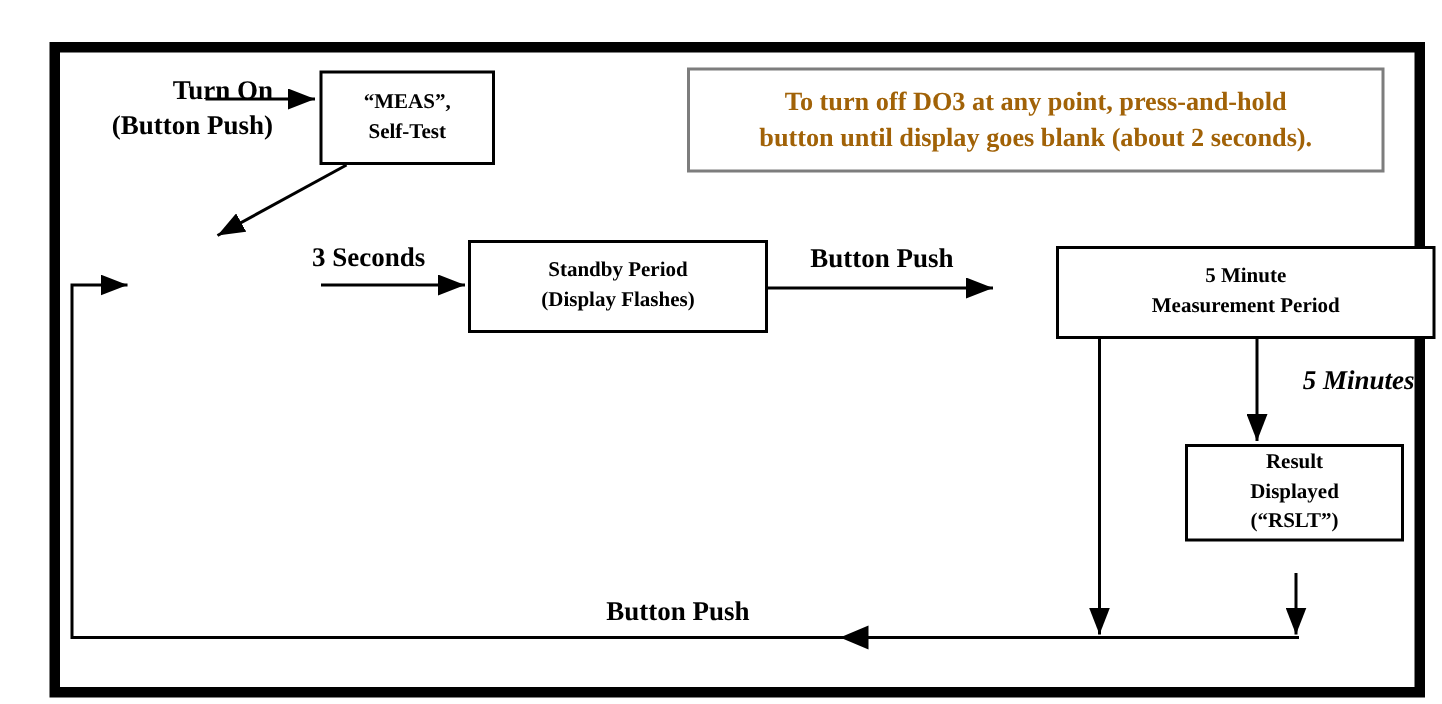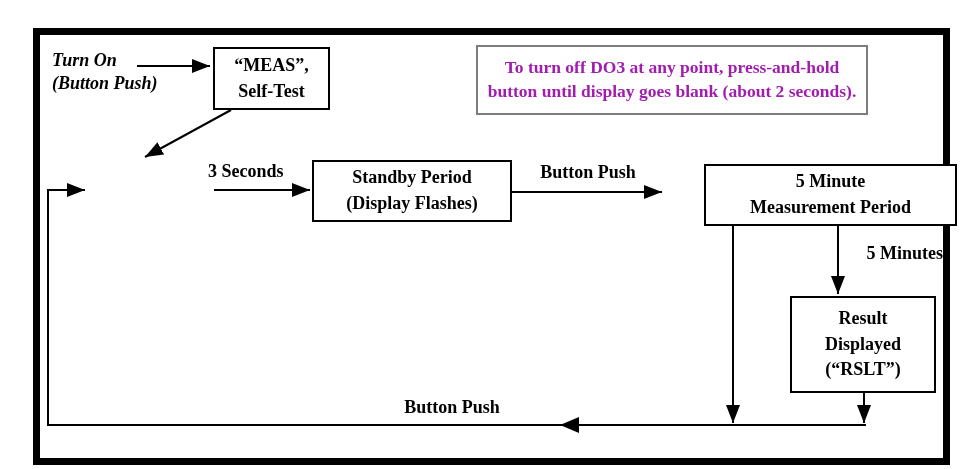--- a/index.html
+++ b/index.html
@@ -38,58 +38,58 @@
   .node {
     position: absolute;
     border: 2px solid #000000;
     box-sizing: border-box;
     background: #ffffff;
     display: flex;
     align-items: center;
     justify-content: center;
     text-align: center;
     white-space: pre-line;
-    font-size: 18px;
+    font-size: 14px;
     line-height: 1.42;
   }
   .flabel {
     position: absolute;
     white-space: pre-line;
     font-size: 18px;
     line-height: 1.3;
   }
   .note {
     position: absolute;
-    left: 476px;
+    left: 458px;
     top: 45px;
-    width: 392px;
+    width: 465px;
     height: 70px;
     border: 2px solid #7d7d7d;
     box-sizing: border-box;
     background: #ffffff;
-    color: #a21caf;
+    color: #a16207;
     display: flex;
     align-items: center;
     justify-content: center;
     text-align: center;
     white-space: pre-line;
     font-size: 17.5px;
     line-height: 1.35;
   }
   
   .box-self-test   { left: 213px; top: 47px;  width: 117px; height: 63px; }
   .box-meas        { left: 87px;  top: 160px; width: 126px; height: 58px; }
   .box-standby     { left: 312px; top: 160px; width: 200px; height: 62px; }
   .box-measurement { left: 704px; top: 164px; width: 253px; height: 62px; }
-  .box-result      { left: 790px; top: 296px; width: 146px; height: 97px; }
+  .box-result      { left: 790px; top: 296px; width: 146px; height: 65px; }
   
-  .lbl-turn-on     { left: 52px;  top: 49px;  width: 130px; text-align: left; font-style: italic; }
+  .lbl-turn-on     { left: 52px;  top: 49px;  width: 130px; text-align: right; }
   .lbl-3s          { left: 208px; top: 160px; width: 106px; }
   .lbl-bp-top      { left: 512px; top: 161px; width: 152px; text-align: center; }
-  .lbl-5m          { left: 845px; top: 242px; width: 98px;  text-align: right; }
+  .lbl-5m          { left: 845px; top: 242px; width: 98px;  text-align: right; font-style: italic; }
   .lbl-bp-bottom   { left: 393px; top: 396px; width: 118px; text-align: center; }
 </style>
 </head>
 <body>
 
 <div class="canvas">
 
   <div class="frame"></div>
 
   <svg class="arrows" viewBox="0 0 961 469" xmlns="http://www.w3.org/2000/svg">

